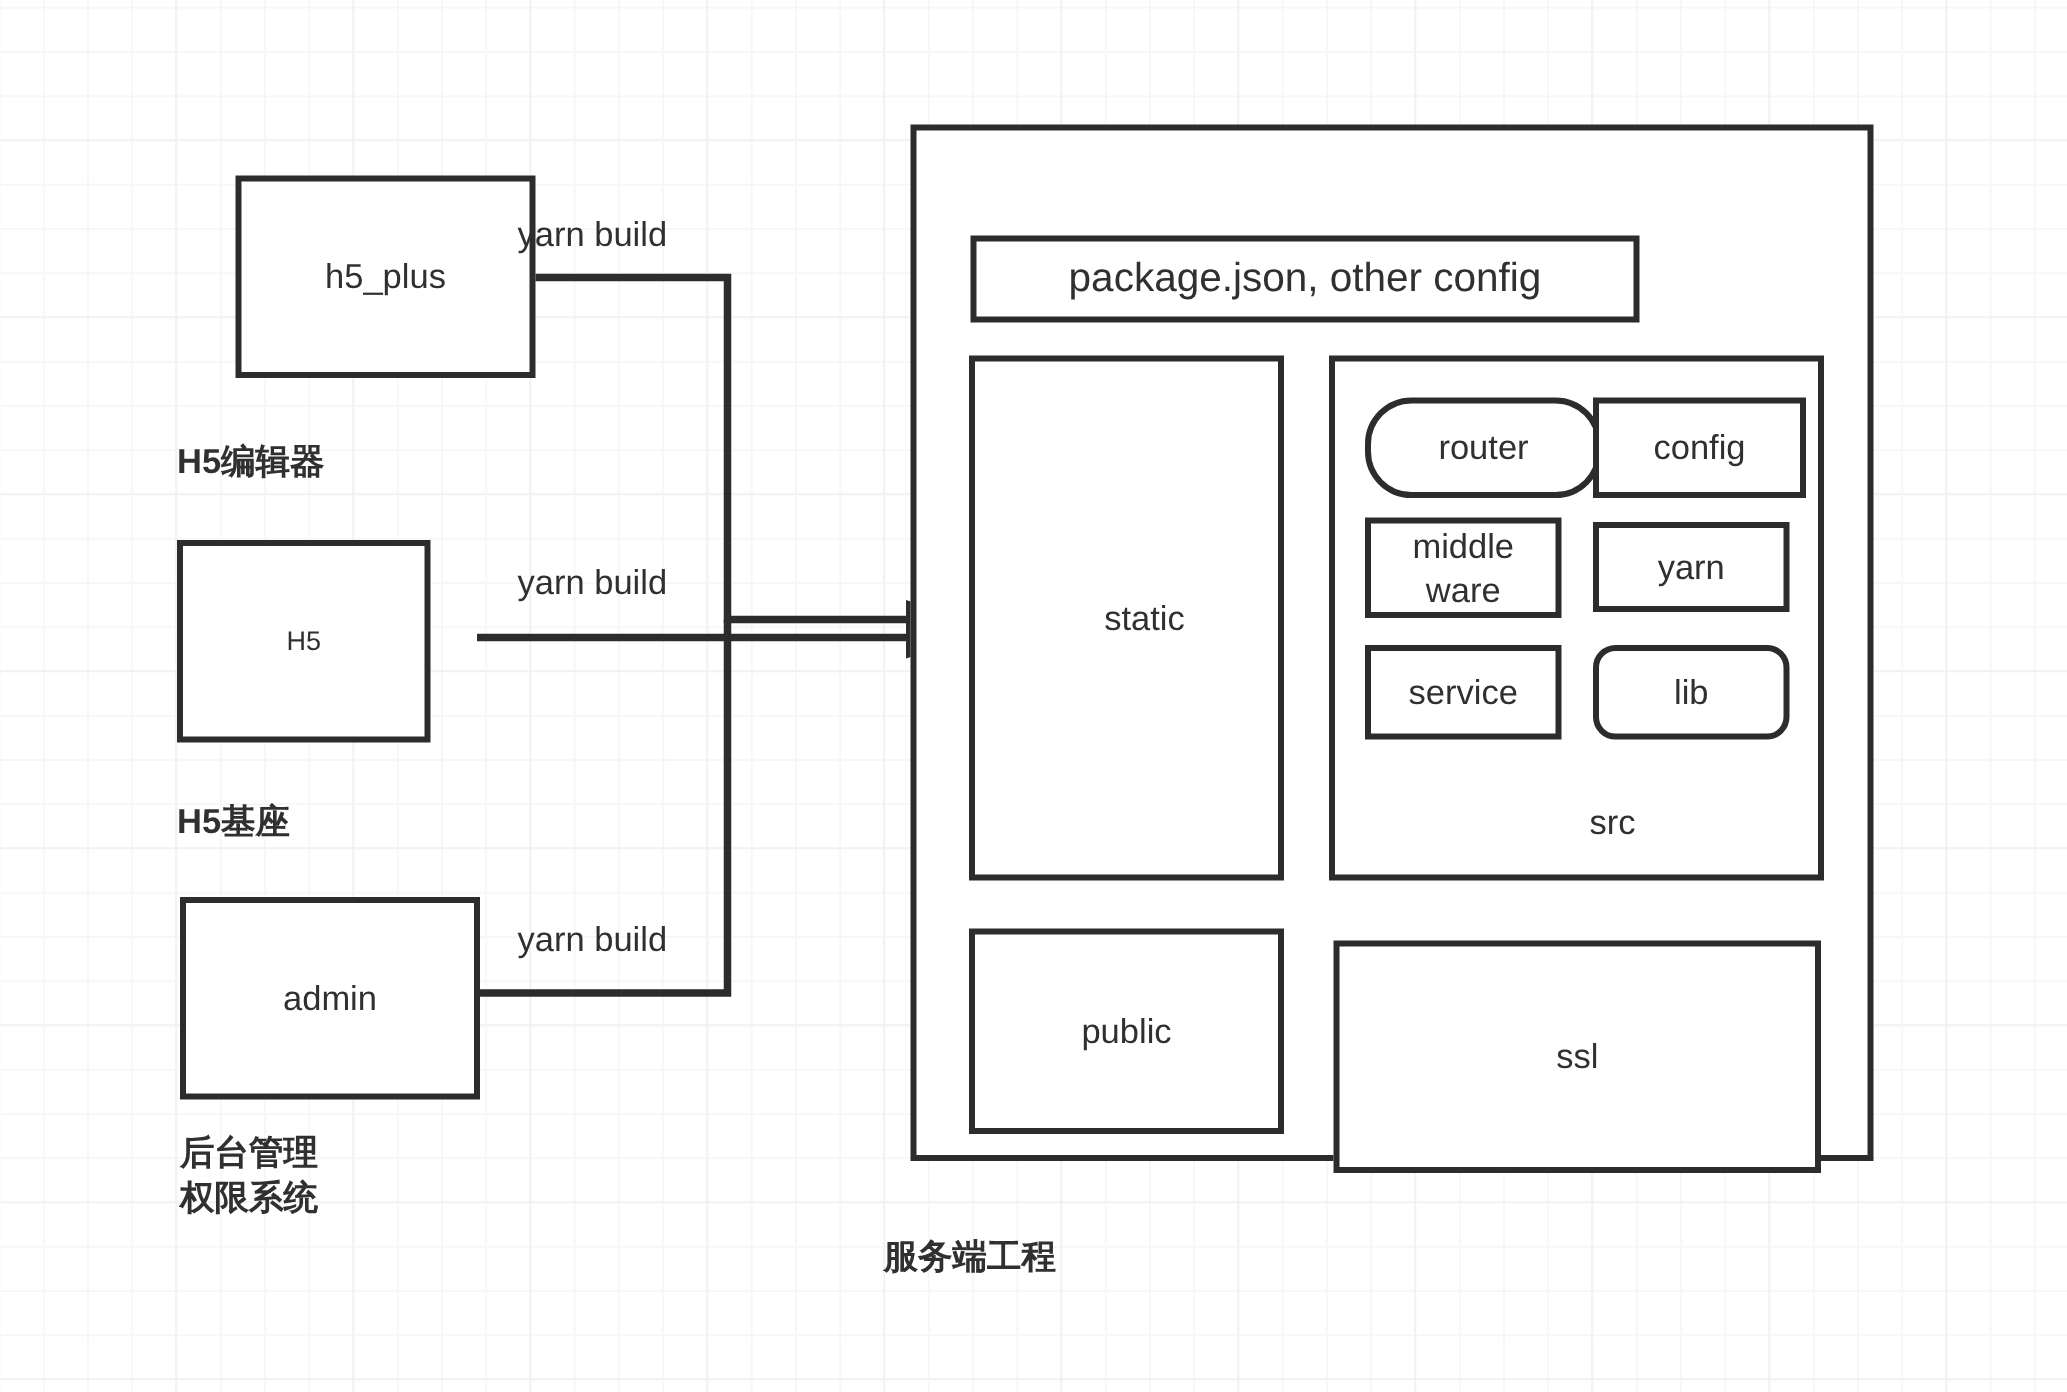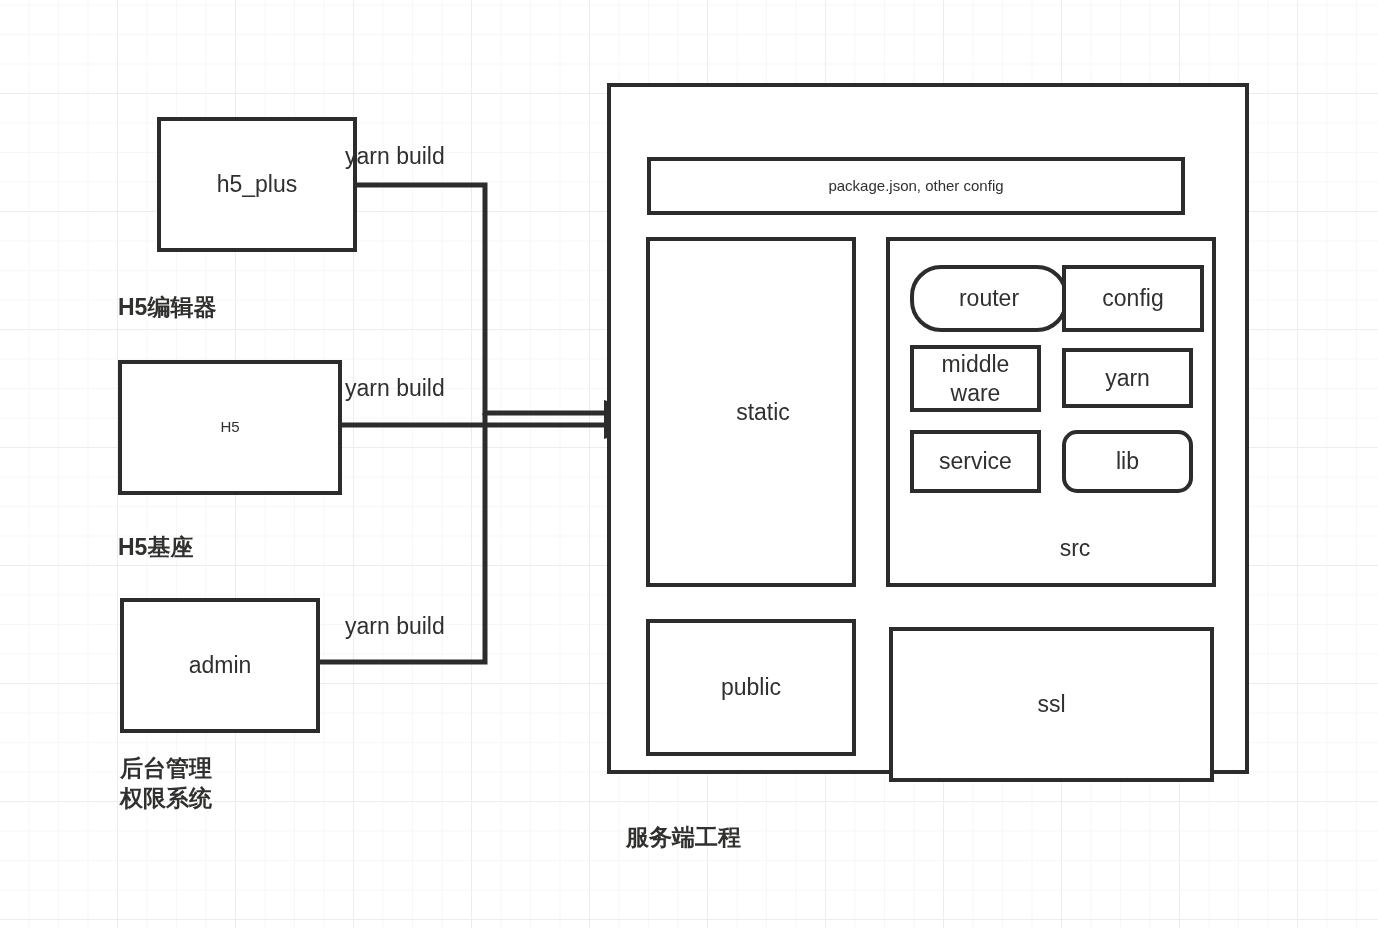--- a/index.html
+++ b/index.html
@@ -88,37 +88,37 @@
     <path d="M 604 400 L 646 413 L 604 426 Z" fill="#2c2c2c"></path>
     <path d="M 604 413 L 646 426 L 604 439 Z" fill="#2c2c2c"></path>
   </svg>
 
   <div class="box" style="left:118px; top:117px; width:200px; height:135px; font-size:23px;margin-left:39px;">
     <span>h5_plus</span>
   </div>
   <div class="caption" style="left:118px; top:293px; width:200px; font-size:23px;">H5编辑器</div>
   <div class="edge-label" style="left:345px; top:143px; font-size:23px;">yarn build</div>
 
-  <div class="box" style="left:118px; top:360px; width:224px; height:135px; font-size:15px;">
+  <div class="box" style="left:118px; top:360px; width:169px; height:135px; font-size:18px;">
     <span>H5</span>
   </div>
   <div class="caption" style="left:118px; top:533px; width:200px; font-size:23px;">H5基座</div>
   <div class="edge-label" style="left:345px; top:375px; font-size:23px;">yarn build</div>
 
   <div class="box" style="left:120px; top:598px; width:200px; height:135px; font-size:23px;">
     <span>admin</span>
   </div>
   <div class="caption" style="left:120px; top:754px; width:200px; font-size:23px;">后台管理
 权限系统</div>
   <div class="edge-label" style="left:345px; top:613px; font-size:23px;">yarn build</div>
 
   <div class="box" style="left:607px; top:83px; width:642px; height:691px; display:block;"></div>
 
 
-  <div class="box" style="left:647px; top:157px; width:538px; height:58px; font-size:15px;">
+  <div class="box" style="left:647px; top:157px; width:446px; height:58px; font-size:27px;">
     <span>package.json, other config</span>
   </div>
 
   <div class="box" style="left:646px; top:237px; width:210px; height:350px; font-size:23px;padding-left:24px;">
     <span>static</span>
   </div>
 
   <div class="box" style="left:886px; top:237px; width:330px; height:350px; display:block;"></div>
   <div class="container-title" style="left:886px; top:535px; width:330px; font-size:23px;padding-left:24px;">src</div>
 
@@ -142,15 +142,15 @@
     <span>lib</span>
   </div>
 
   <div class="box" style="left:646px; top:619px; width:210px; height:137px; font-size:23px;">
     <span>public</span>
   </div>
   <div class="box" style="left:889px; top:627px; width:325px; height:155px; font-size:23px;">
     <span>ssl</span>
   </div>
 
-  <div class="caption" style="left:626px; top:823px; width:642px; font-size:23px;">服务端工程</div>
+  <div class="caption" style="left:589px; top:823px; width:642px; font-size:23px;">服务端工程</div>
 
 </div>
 
 </body></html>

